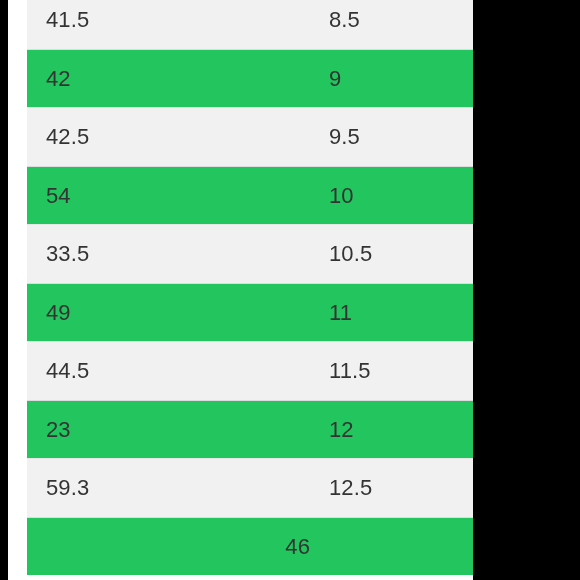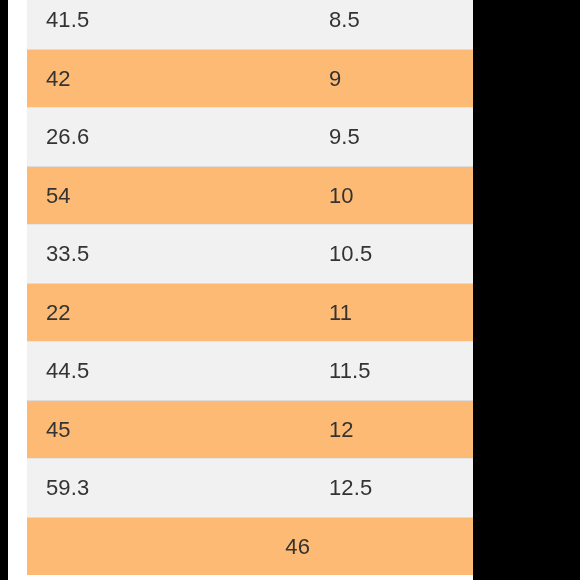--- a/index.html
+++ b/index.html
@@ -68,21 +68,21 @@
     white-space: nowrap;
     vertical-align: middle;
   }
   .size-table td.col-eu { width: 264px; }
   .size-table td.col-us { width: 260px; }
 
   .size-table tr.row-shaded td {
     background: #f1f1f1;
   }
   .size-table tr.row-plain td {
-    background: #fdba74;
+    background: #22c55e;
     border-top-color: #e6e6e6;
     border-bottom-color: #e6e6e6;
   }
   
   .size-table tr:first-child td {
     border-top: none;
   }
   
   .size-table tr:last-child td {
     border-bottom: none;
@@ -106,46 +106,46 @@
           <td class="col-eu">41.5</td>
           <td class="col-us">8.5</td>
         </tr>
 
         <tr class="row-plain">
           <td class="col-eu">42</td>
           <td class="col-us">9</td>
         </tr>
 
         <tr class="row-shaded">
-          <td class="col-eu">26.6</td>
+          <td class="col-eu">42.5</td>
           <td class="col-us">9.5</td>
         </tr>
 
         <tr class="row-plain">
           <td class="col-eu">54</td>
           <td class="col-us">10</td>
         </tr>
 
         <tr class="row-shaded">
           <td class="col-eu">33.5</td>
           <td class="col-us">10.5</td>
         </tr>
 
         <tr class="row-plain">
-          <td class="col-eu">22</td>
+          <td class="col-eu">49</td>
           <td class="col-us">11</td>
         </tr>
 
         <tr class="row-shaded">
           <td class="col-eu">44.5</td>
           <td class="col-us">11.5</td>
         </tr>
 
         <tr class="row-plain">
-          <td class="col-eu">45</td>
+          <td class="col-eu">23</td>
           <td class="col-us">12</td>
         </tr>
 
         <tr class="row-shaded">
           <td class="col-eu">59.3</td>
           <td class="col-us">12.5</td>
         </tr>
 
         <tr class="row-plain">
           <td class="col-eu">46</td>

